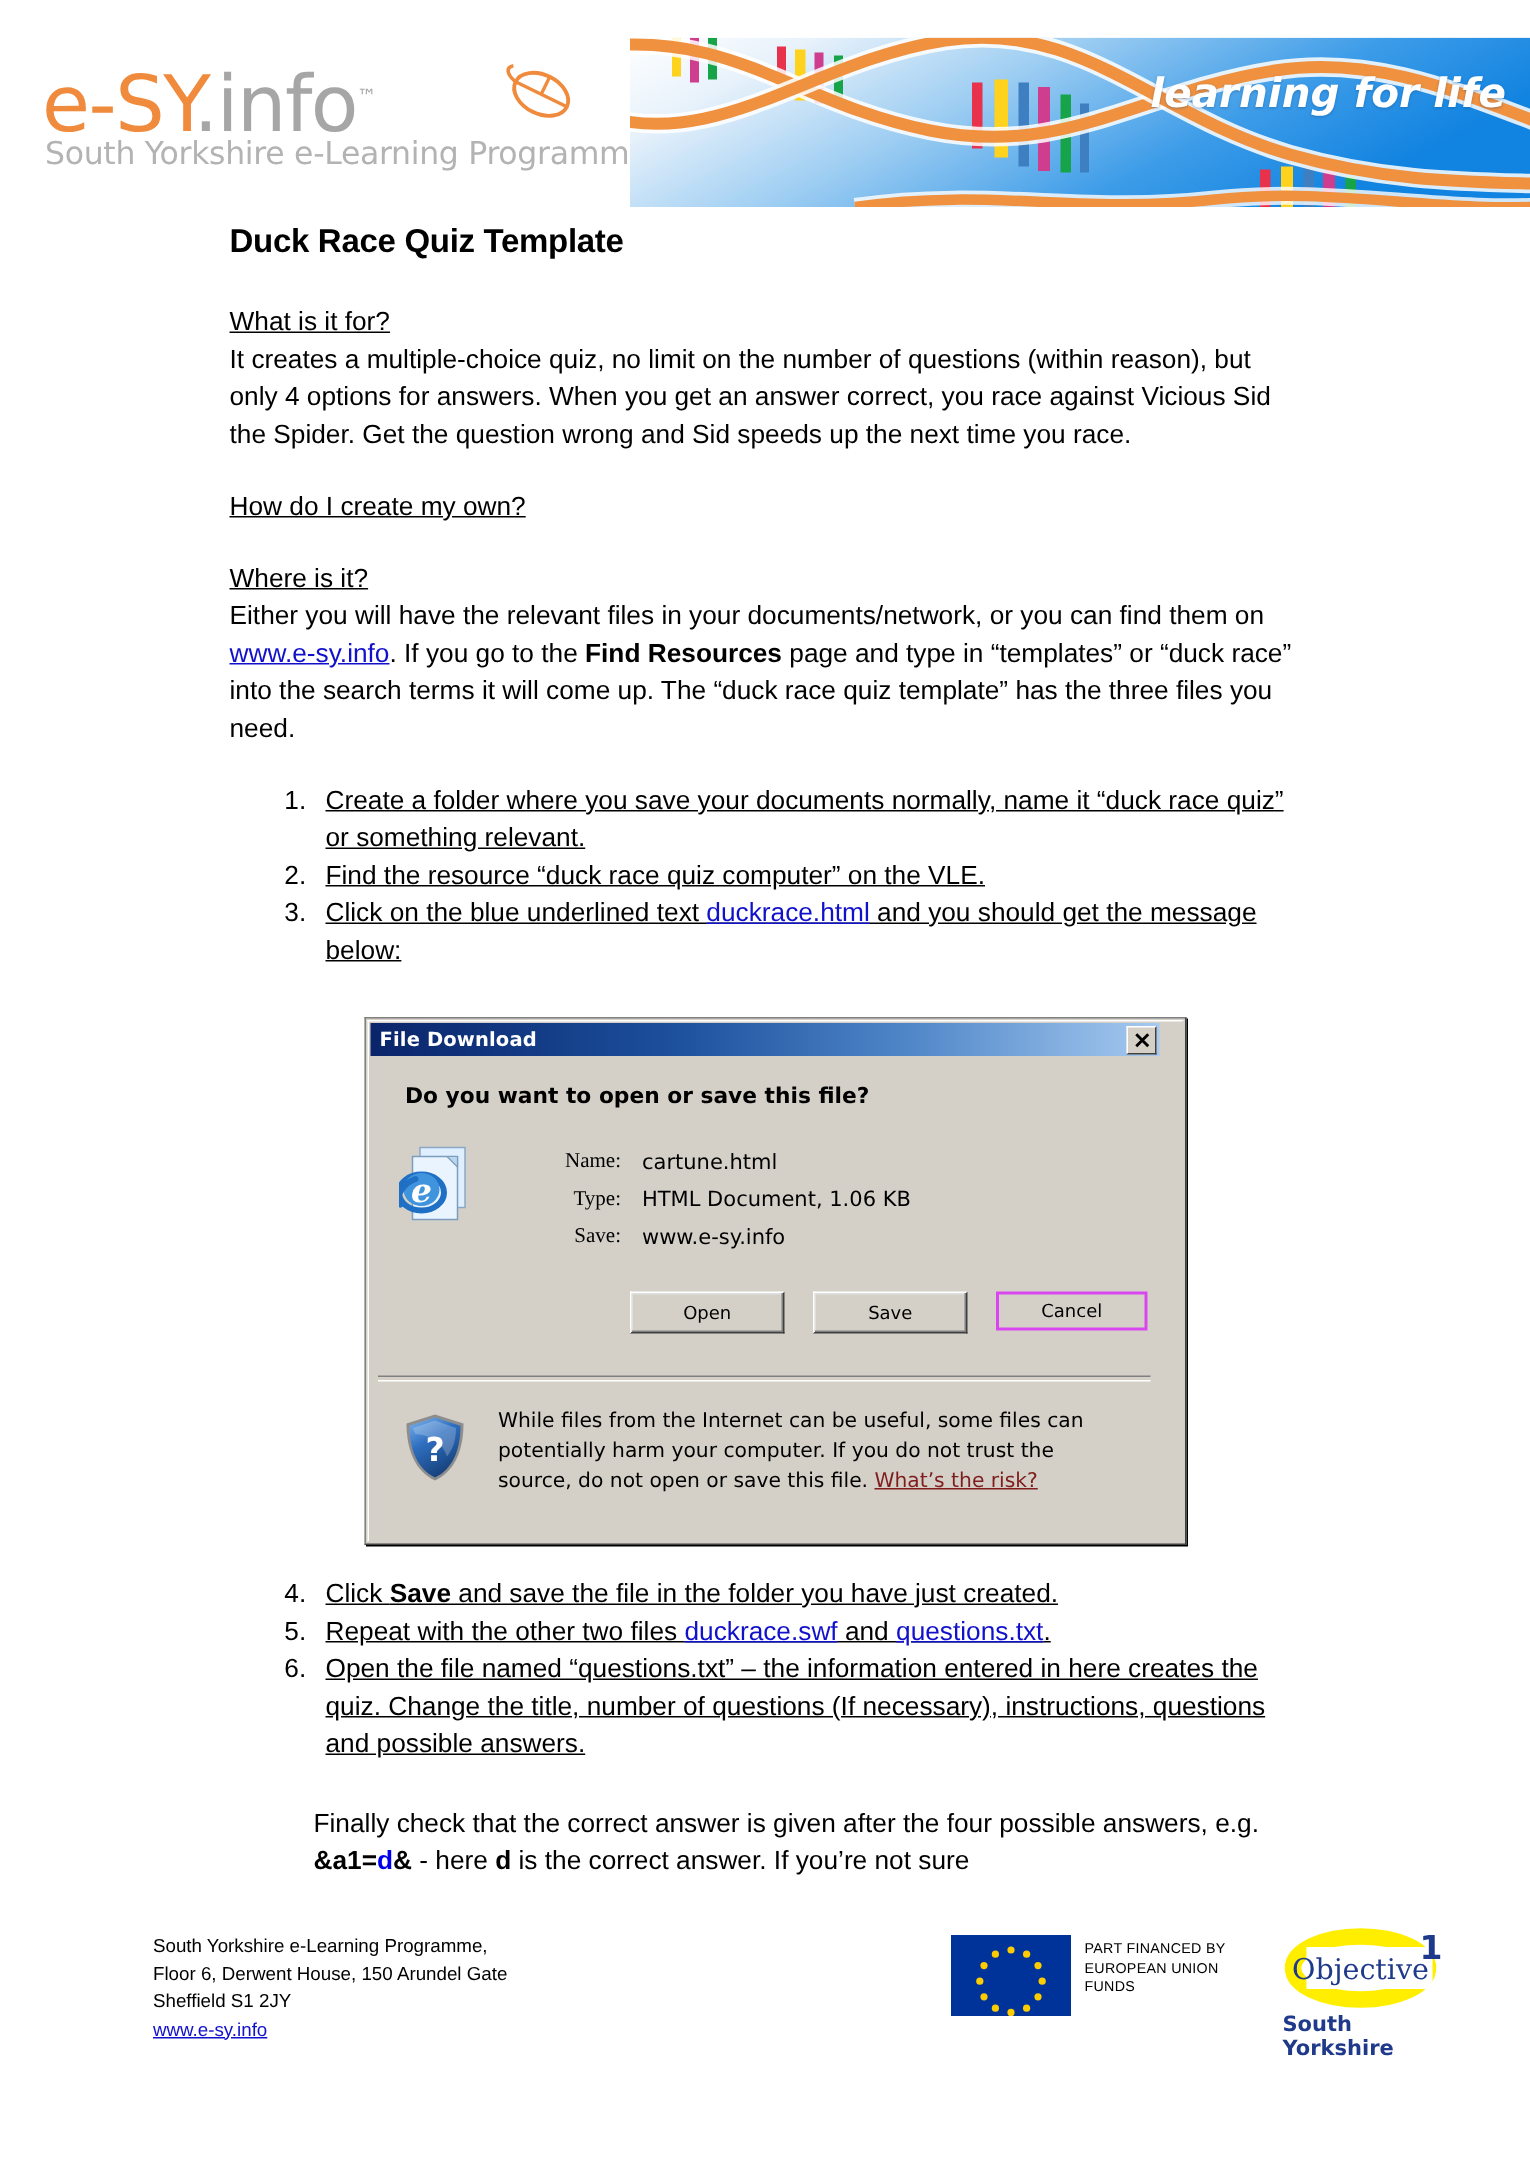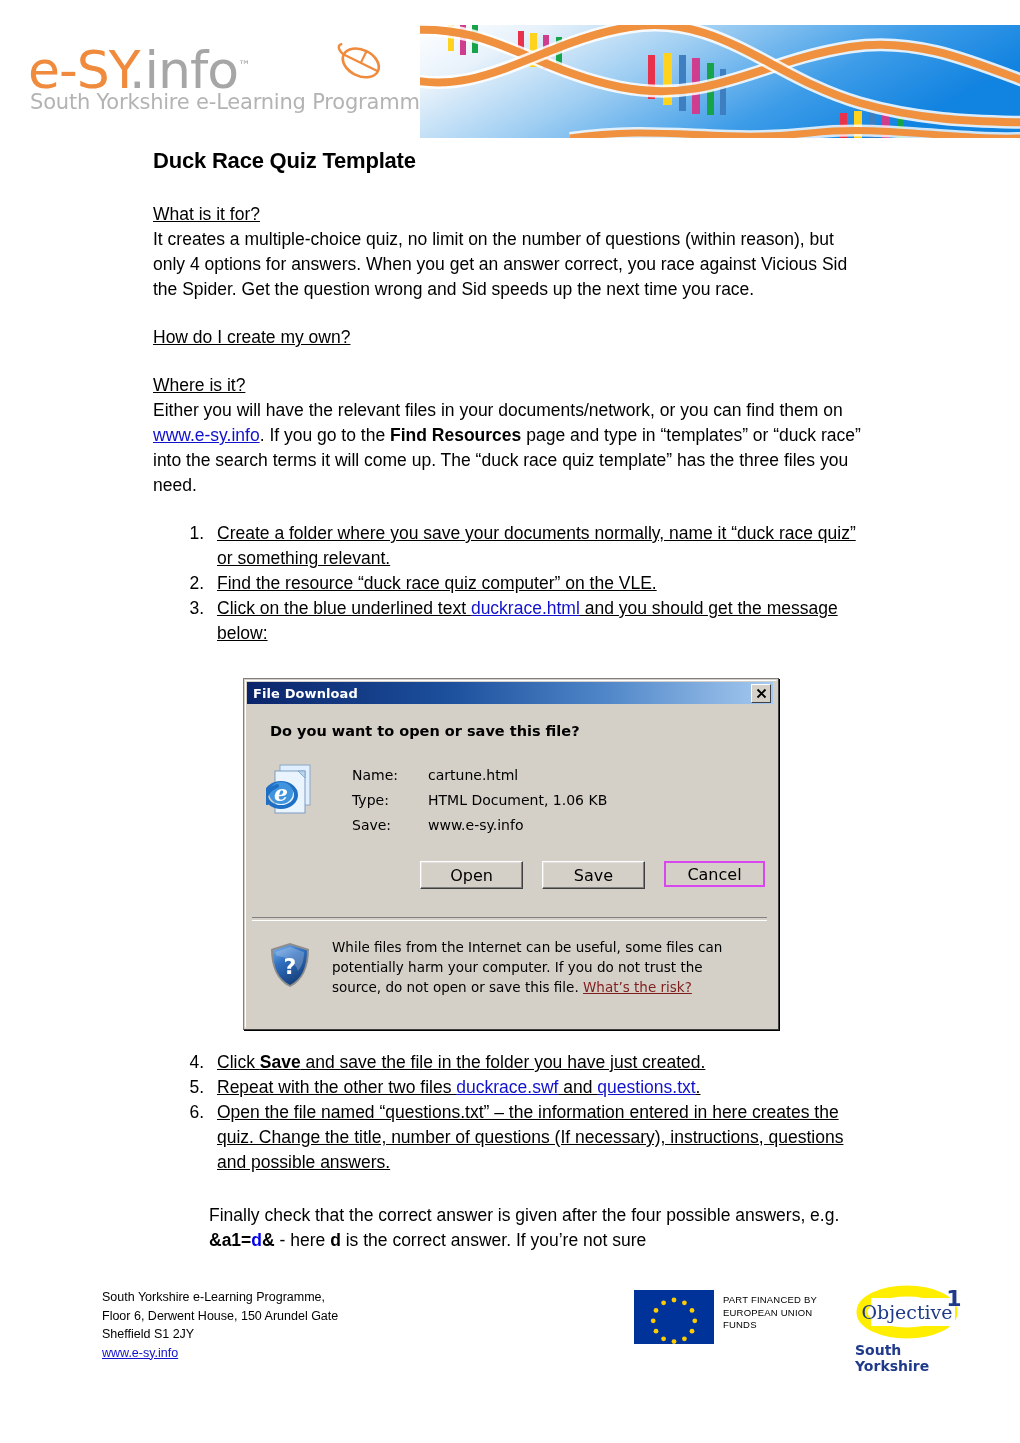--- a/index.html
+++ b/index.html
@@ -125,20 +125,21 @@
     position: absolute;
     left: 243px; top: 678px;
     width: 534px;
     height: 350px;
     background: #d4d0c8;
     border: 1px solid #808080;
     border-right-color: #404040;
     border-bottom-color: #404040;
     box-shadow: 1px 1px 0 #000;
     font-family: "DejaVu Sans", sans-serif;
+    padding-left: 12px;
   }
   .dlg-inner {
     position: absolute;
     inset: 1px;
     border: 1px solid #ffffff;
     border-right-color: #d4d0c8;
     border-bottom-color: #d4d0c8;
   }
   .dlg-titlebar {
     position: absolute;
@@ -189,41 +190,42 @@
     position: absolute;
     left: 108px; top: 88px;
     font-size: 14px;
   }
   .field-row {
     display: flex;
     margin-bottom: 9px;
   }
   .field-label {
     width: 62px;
-    text-align: left;
+    text-align: right;
     padding-right: 14px;
+    font-family: Liberation Serif, serif;
   }
   .field-value { white-space: nowrap; }
 
   .btn-row {
     position: absolute;
     left: 176px; top: 182px;
     display: flex;
     gap: 19px;
   }
   .btn {
     width: 103px;
     height: 28px;
     background: #d4d0c8;
     border: 1px solid #ffffff;
     border-right-color: #404040;
     border-bottom-color: #404040;
     box-shadow: inset -1px -1px 0 #808080, inset 1px 1px 0 #dfdfdf;
     font-family: "DejaVu Sans", sans-serif;
-    font-size: 16px;
+    font-size: 12px;
     color: #000;
     display: flex;
     align-items: center;
     justify-content: center;
     cursor: default;
     padding: 0;
   }
   .btn.default {
     border: 2px solid #d946ef;
     box-shadow: none;
@@ -379,20 +381,21 @@
         </g>
 
         <path d="M-20 6 C 70 -4 110 44 200 62 C 290 80 340 36 430 22 C 500 11 560 40 620 62" fill="none" stroke="#ffffff" stroke-width="13" opacity="0.85"></path>
         <path d="M-20 6 C 70 -4 110 44 200 62 C 290 80 340 36 430 22 C 500 11 560 40 620 62" fill="none" stroke="#f0913f" stroke-width="8"></path>
         <path d="M-20 52 C 60 76 120 16 210 2 C 300 -12 350 52 440 78 C 510 98 570 96 620 98" fill="none" stroke="#ffffff" stroke-width="13" opacity="0.85"></path>
         <path d="M-20 52 C 60 76 120 16 210 2 C 300 -12 350 52 440 78 C 510 98 570 96 620 98" fill="none" stroke="#f0913f" stroke-width="8"></path>
         <path d="M150 113 C 240 100 300 118 390 108 C 470 99 540 118 620 112" fill="none" stroke="#ffffff" stroke-width="12" opacity="0.8"></path>
         <path d="M150 113 C 240 100 300 118 390 108 C 470 99 540 118 620 112" fill="none" stroke="#f0913f" stroke-width="7"></path>
       </g>
     </svg>
+    <div class="banner-tag">learning for life</div>
   </div>
 </div>
 
 <div class="doc">
   <h1 class="doc-title">Duck Race Quiz Template</h1>
 
   <p class="para">
     <span class="sub-head">What is it for?</span><br>
     <span>It creates a multiple-choice quiz, no limit on the number of questions (within reason), but only 4 options for answers. When you get an answer correct, you race against Vicious Sid the Spider. Get the question wrong and Sid speeds up the next time you race.</span>
   </p>

